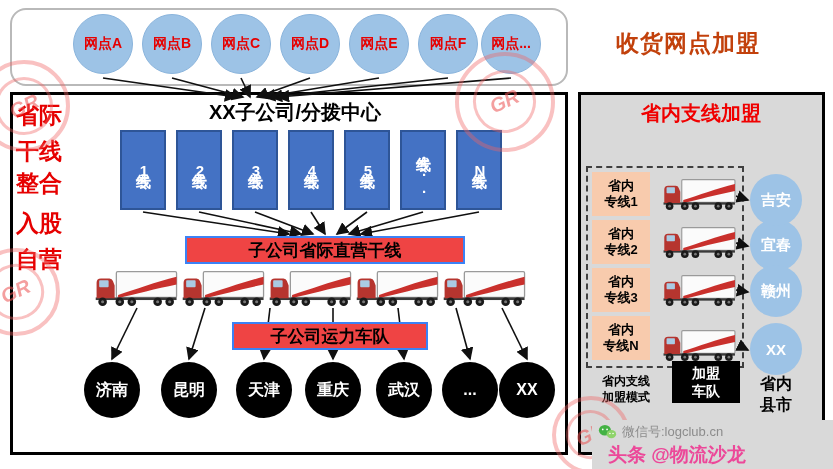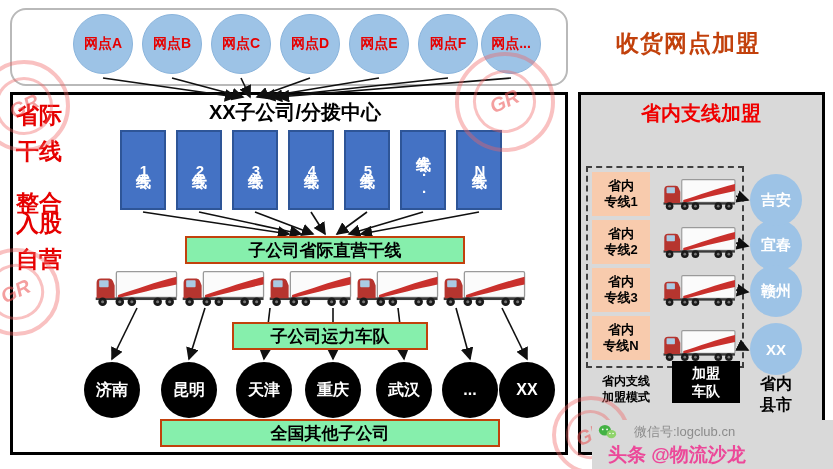--- a/index.html
+++ b/index.html
@@ -14,21 +14,21 @@
 
   .main-box{left:10px;top:92px;width:558px;height:363px;border:3px solid #000;background:#fff;}
   .right-panel{left:578px;top:92px;width:247px;height:363px;border:3px solid #000;background:#d9d9d9;}
 
   .side-label{left:16px;color:#e60000;font-size:23px;font-weight:bold;}
   .diagram-title{left:130px;top:99px;width:330px;text-align:center;font-size:20px;font-weight:bold;color:#000;}
 
   .line-box{top:130px;width:46px;height:80px;background:#4472C4;border:2px solid #2e5597;color:#fff;font-weight:bold;
     font-size:15px;display:flex;align-items:center;justify-content:center;writing-mode:vertical-lr;text-orientation:upright;}
 
-  .red-box{background:#86efac;border:2px solid #c2410c;display:flex;align-items:center;justify-content:center;
+  .red-box{background:#ef4444;border:2px solid #3b82f6;display:flex;align-items:center;justify-content:center;
     font-weight:bold;font-size:17px;color:#000;}
 
   .city-circle{top:362px;width:56px;height:56px;border-radius:50%;background:#000;color:#fff;
     display:flex;align-items:center;justify-content:center;font-weight:bold;font-size:16px;}
 
   .rp-title{left:601px;top:100px;width:200px;text-align:center;font-size:20px;font-weight:bold;color:#f00000;}
   .dashed-box{left:586px;top:166px;width:158px;height:202px;border:2px dashed #3f3f3f;}
   .orange-box{left:592px;width:58px;height:44px;background:#F8CBAD;display:flex;align-items:center;justify-content:center;
     text-align:center;font-size:13px;font-weight:bold;color:#000;line-height:1.25;}
   .rp-circle{left:750px;width:52px;height:52px;border-radius:50%;background:#9DC3E6;color:#fff;font-weight:bold;
@@ -37,21 +37,21 @@
     display:flex;align-items:center;justify-content:center;text-align:center;line-height:1.3;}
   .mode-label{left:584px;top:374px;width:84px;text-align:center;font-size:12px;font-weight:bold;color:#000;line-height:1.3;}
   .county-label{left:748px;top:374px;width:56px;text-align:center;font-size:16px;font-weight:bold;color:#000;line-height:1.3;}
 
   .wm{border-radius:50%;border:4px solid rgba(240,100,100,.40);display:flex;align-items:center;justify-content:center;
     pointer-events:none;z-index:50;}
   .wm-inner{width:62%;height:62%;border:3px solid rgba(240,100,100,.40);border-radius:50%;display:flex;align-items:center;
     justify-content:center;color:rgba(235,80,80,.55);font-weight:bold;font-style:italic;font-size:20px;transform:rotate(-25deg);}
 
   .footer-bg{left:592px;top:420px;width:241px;height:49px;background:#d9d9d9;z-index:60;}
-  .wechat-row{left:598px;top:423px;display:flex;align-items:center;gap:17px;z-index:61;}
+  .wechat-row{left:598px;top:423px;display:flex;align-items:center;gap:5px;z-index:61;}
   .wechat-text{font-size:13px;color:#8c8c8c;}
   .toutiao-row{left:608px;top:442px;font-size:19px;font-weight:bold;color:#ec4899;z-index:61;}
 
   .arrows{left:0;top:0;pointer-events:none;}
 </style>
 </head>
 <body>
 
 <svg width="0" height="0" style="position:absolute">
   <defs>
@@ -137,21 +137,21 @@
 
       <line x1="736" y1="196" x2="748" y2="200" marker-end="url(#ah)"></line>
       <line x1="736" y1="243" x2="748" y2="246" marker-end="url(#ah)"></line>
       <line x1="736" y1="290" x2="748" y2="292" marker-end="url(#ah)"></line>
       <line x1="740" y1="346" x2="748" y2="350" marker-end="url(#ah)"></line>
     </g>
   </svg>
 
   <div class="abs side-label" style="top:100px">省际</div>
   <div class="abs side-label" style="top:136px">干线</div>
-  <div class="abs side-label" style="top:188px">整合</div>
+  <div class="abs side-label" style="top:168px">整合</div>
   <div class="abs side-label" style="top:208px">入股</div>
   <div class="abs side-label" style="top:244px">自营</div>
 
   <div class="abs diagram-title">XX子公司/分拨中心</div>
 
   <div class="abs line-box" style="left:120px">专线1</div>
   <div class="abs line-box" style="left:176px">专线2</div>
   <div class="abs line-box" style="left:232px">专线3</div>
   <div class="abs line-box" style="left:288px">专线4</div>
   <div class="abs line-box" style="left:344px">专线5</div>
@@ -179,21 +179,20 @@
   <div class="abs red-box" style="left:232px;top:322px;width:196px;height:28px">子公司运力车队</div>
 
   <div class="abs city-circle" style="left:84px">济南</div>
   <div class="abs city-circle" style="left:236px">天津</div>
   <div class="abs city-circle" style="left:161px">昆明</div>
   <div class="abs city-circle" style="left:305px">重庆</div>
   <div class="abs city-circle" style="left:376px">武汉</div>
   <div class="abs city-circle" style="left:442px">...</div>
   <div class="abs city-circle" style="left:499px">XX</div>
 
-  <div class="abs red-box" style="left:160px;top:419px;width:340px;height:28px">全国其他子公司</div>
 
   <svg class="abs" viewBox="0 0 100 44" style="left:662px;top:176px;width:76px;height:36px">
       <use href="#truck-shape"></use>
     </svg>
   <svg class="abs" viewBox="0 0 100 44" style="left:662px;top:224px;width:76px;height:36px">
       <use href="#truck-shape"></use>
     </svg>
   <svg class="abs" viewBox="0 0 100 44" style="left:662px;top:272px;width:76px;height:36px">
       <use href="#truck-shape"></use>
     </svg>

